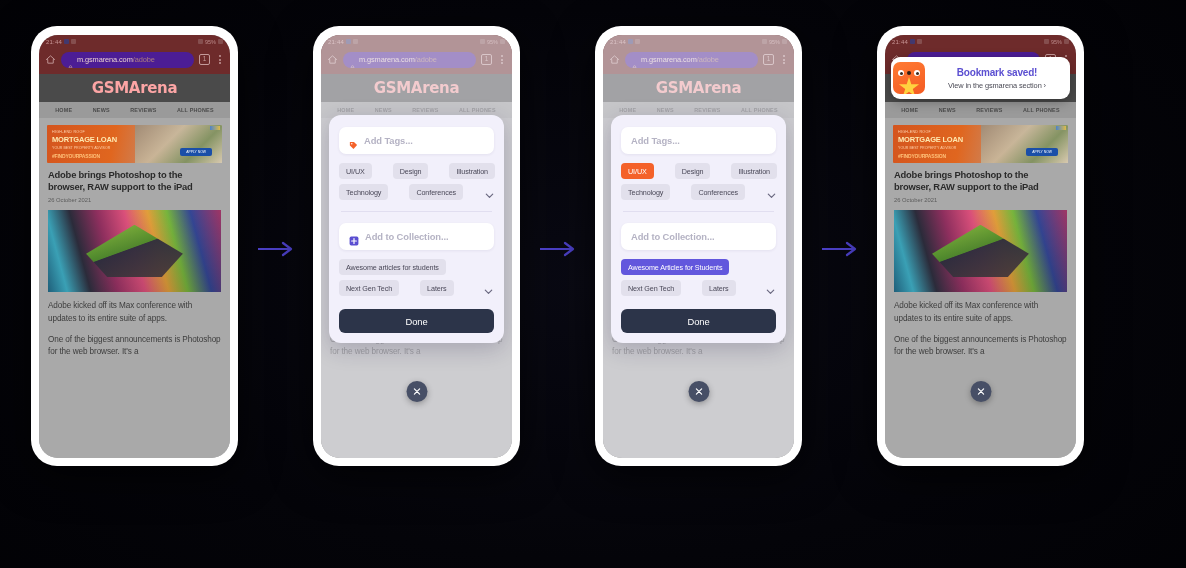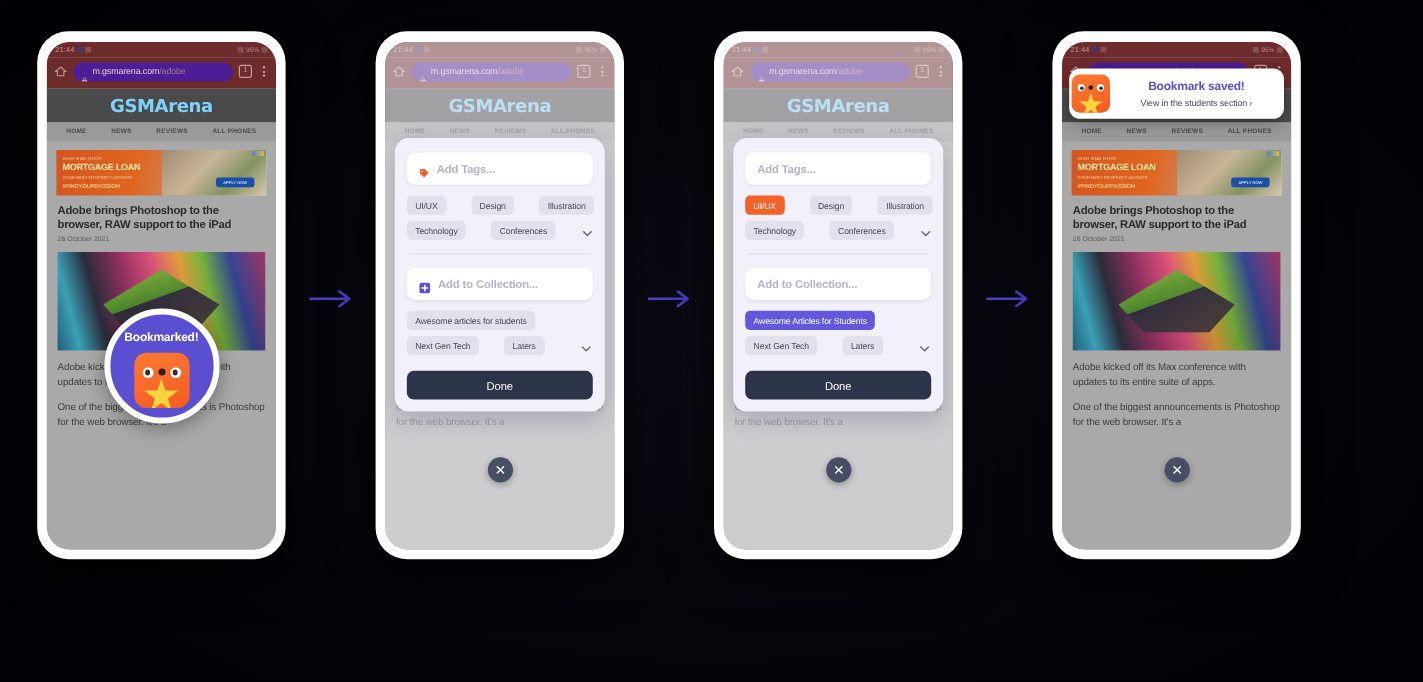--- a/index.html
+++ b/index.html
@@ -83,21 +83,21 @@
            align-items: center; gap: 1.5px; }
   .kebab i { width: 2px; height: 2px; background: #c49a9a; border-radius: 50%; display: block; }
 
   
   .site { position: relative; background: #a9a9a9; height: 100%; }
   .gsm-header {
     height: 28px; background: #4a4a4a;
     display: flex; align-items: center; justify-content: center;
   }
   .gsm-logo {
-    font-size: 15px; font-weight: bold; color: #7dd3fc;
+    font-size: 15px; font-weight: bold; color: #fca5a5;
     letter-spacing: -.3px; font-family: "DejaVu Sans", sans-serif;
   }
   .gsm-nav {
     height: 16px; background: #9a9a9a;
     display: flex; align-items: center;
     justify-content: space-around; padding: 0 6px;
   }
   .gsm-nav span { font-size: 5.4px; color: #4a4a4a; font-weight: bold; letter-spacing: .2px; }
 
   .ad-wrap { padding: 7px 8px 6px; }
@@ -346,29 +346,20 @@
         <div class="headline">Adobe brings Photoshop to the browser, RAW support to the iPad</div>
         <div class="date">26 October 2021</div>
         <div class="hero"></div>
         <div class="body-txt">
           <p>Adobe kicked off its Max conference with updates to its entire suite of apps.</p>
           <p>One of the biggest announcements is Photoshop for the web browser. It's a</p>
         </div>
 
       </div>
 
-      <div class="bm-badge">
-        <span class="bm-label">Bookmarked!</span>
-        <div class="app-icon">
-          <span class="eye l"></span>
-          <span class="eye r"></span>
-          <span class="nose"></span>
-          <span class="star"></span>
-        </div>
-      </div>
 
     </div>
   </div>
 
   <div class="arrow a1">
     <svg viewBox="0 0 40 16" width="40" height="16">
         <path d="M0 8 H32 M25 2 L33 8 L25 14" fill="none" stroke="#4a3fc4" stroke-width="2.2" stroke-linecap="round" stroke-linejoin="round"></path>
       </svg>
   </div>
 
@@ -703,21 +694,21 @@
 
       <div class="toast">
         <div class="app-icon">
           <span class="eye l"></span>
           <span class="eye r"></span>
           <span class="nose"></span>
           <span class="star"></span>
         </div>
         <div class="toast-txt">
           <div class="toast-title">Bookmark saved!</div>
-          <div class="toast-sub">View in the students section ›</div>
+          <div class="toast-sub">View in the gsmarena section ›</div>
         </div>
       </div>
 
       <div class="close-btn">
         <svg viewBox="0 0 12 12" width="9" height="9">
             <path d="M2.5 2.5 L9.5 9.5 M9.5 2.5 L2.5 9.5" stroke="#ffffff" stroke-width="1.6" stroke-linecap="round"></path>
           </svg>
       </div>
     </div>
   </div>

